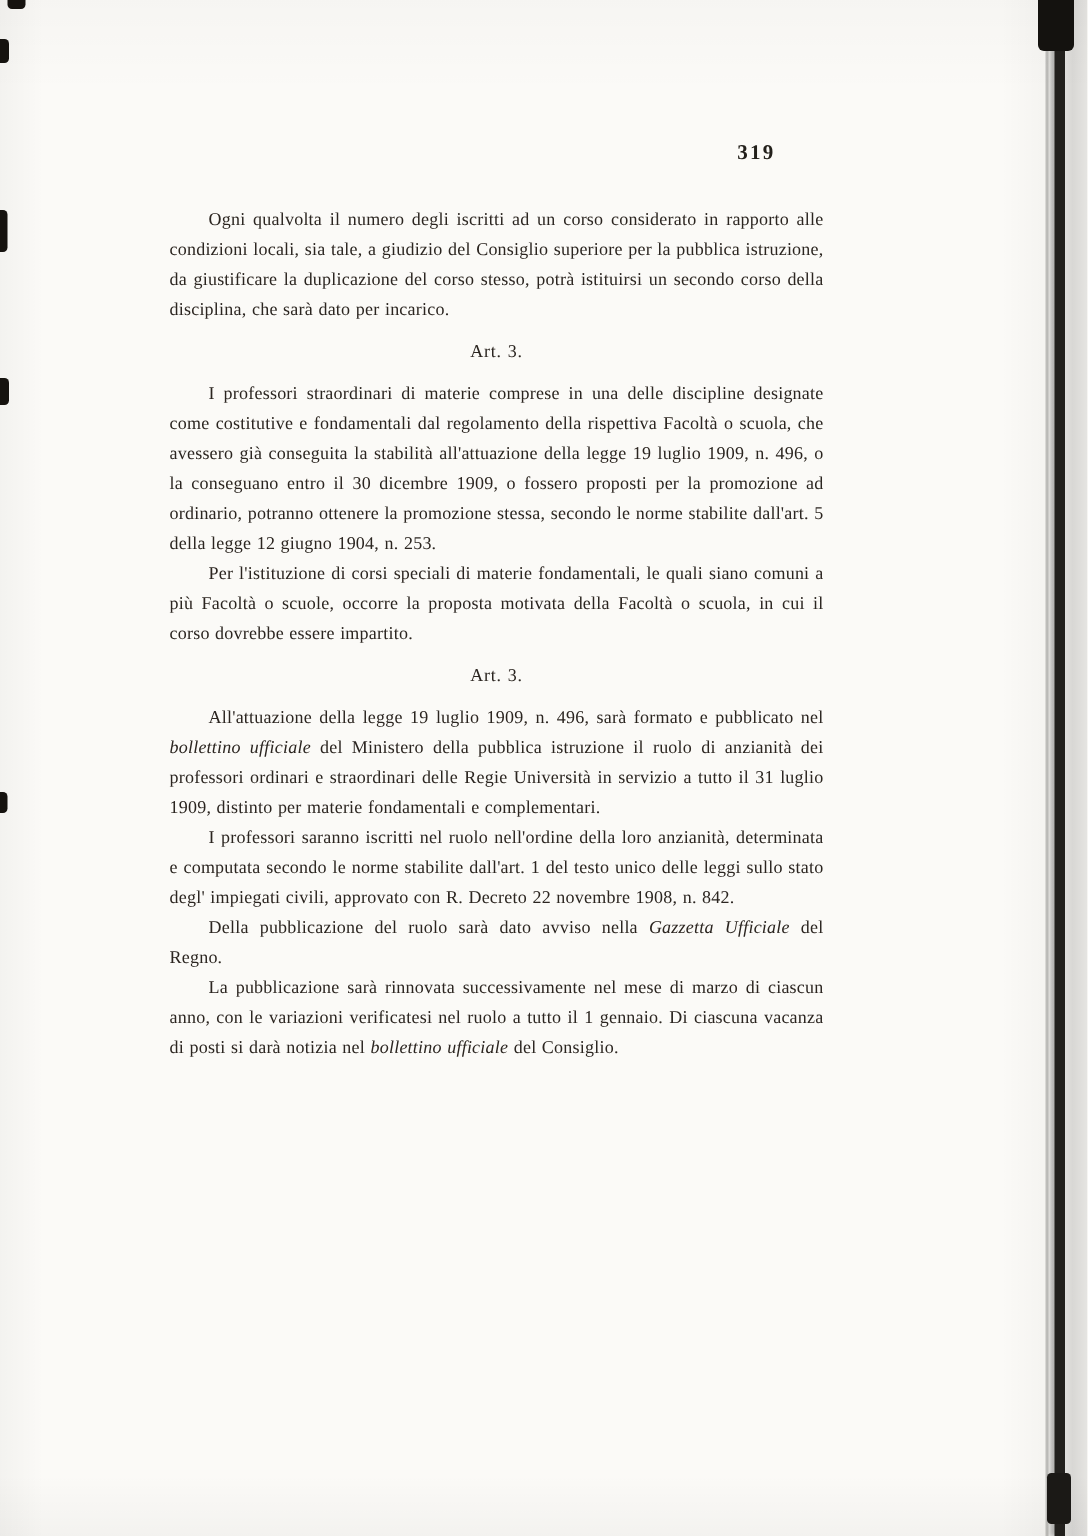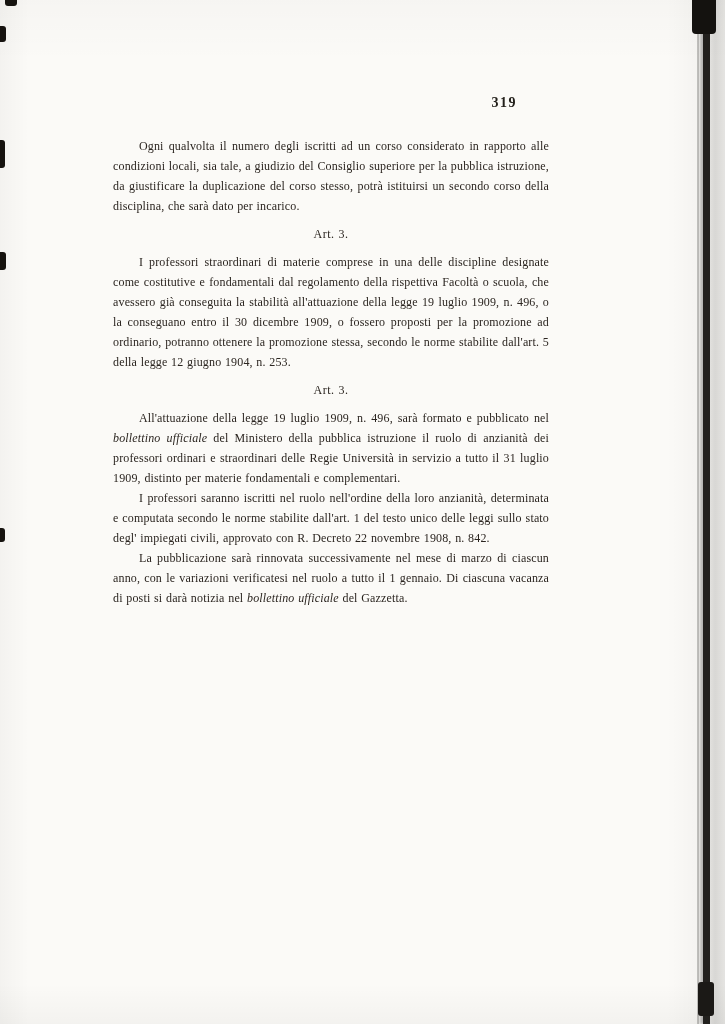--- a/index.html
+++ b/index.html
@@ -129,24 +129,26 @@
 <body>
 
 <div class="paper"></div>
 
 <div class="page-number">319</div>
 
 <div class="page-content">
     <p class="body-paragraph"><span>Ogni qualvolta il numero degli iscritti ad un corso considerato in rapporto alle condizioni locali, sia tale, a giudizio del Consiglio superiore per la pubblica istruzione, da giustificare la duplicazione del corso stesso, potrà istituirsi un secondo corso della disciplina, che sarà dato per incarico.</span></p>
     <p class="article-heading">Art. 3.</p>
     <p class="body-paragraph"><span>I professori straordinari di materie comprese in una delle discipline designate come costitutive e fondamentali dal regolamento della rispettiva Facoltà o scuola, che avessero già conseguita la stabilità all'attuazione della legge 19 luglio 1909, n. 496, o la conseguano entro il 30 dicembre 1909, o fossero proposti per la promozione ad ordinario, potranno ottenere la promozione stessa, secondo le norme stabilite dall'art. 5 della legge 12 giugno 1904, n. 253.</span></p>
+    <p class="body-paragraph"><span>Per l'istituzione di corsi speciali di materie fondamentali, le quali siano comuni a più Facoltà o scuole, occorre la proposta motivata della Facoltà o scuola, in cui il corso dovrebbe essere impartito.</span></p>
     <p class="article-heading">Art. 3.</p>
     <p class="body-paragraph"><span>All'attuazione della legge 19 luglio 1909, n. 496, sarà formato e pubblicato nel </span><span class="italic">bollettino ufficiale</span><span> del Ministero della pubblica istruzione il ruolo di anzianità dei professori ordinari e straordinari delle Regie Università in servizio a tutto il 31 luglio 1909, distinto per materie fondamentali e complementari.</span></p>
     <p class="body-paragraph"><span>I professori saranno iscritti nel ruolo nell'ordine della loro anzianità, determinata e computata secondo le norme stabilite dall'art. 1 del testo unico delle leggi sullo stato degl' impiegati civili, approvato con R. Decreto 22 novembre 1908, n. 842.</span></p>
-    <p class="body-paragraph"><span>La pubblicazione sarà rinnovata successivamente nel mese di marzo di ciascun anno, con le variazioni verificatesi nel ruolo a tutto il 1 gennaio. Di ciascuna vacanza di posti si darà notizia nel </span><span class="italic">bollettino ufficiale</span><span> del Gazzetta.</span></p>
+    <p class="body-paragraph"><span>Della pubblicazione del ruolo sarà dato avviso nella </span><span class="italic">Gazzetta Ufficiale</span><span> del Regno.</span></p>
+    <p class="body-paragraph"><span>La pubblicazione sarà rinnovata successivamente nel mese di marzo di ciascun anno, con le variazioni verificatesi nel ruolo a tutto il 1 gennaio. Di ciascuna vacanza di posti si darà notizia nel </span><span class="italic">bollettino ufficiale</span><span> del Consiglio.</span></p>
   </div>
 
 <div class="binding-shade"></div>
 <div class="binding-line-faint"></div>
 <div class="binding-line"></div>
 <div class="binding-top-blot"></div>
 <div class="binding-bottom-blot"></div>
 <div class="edge-mark m1"></div>
 <div class="edge-mark m2"></div>
 <div class="edge-mark m3"></div>

